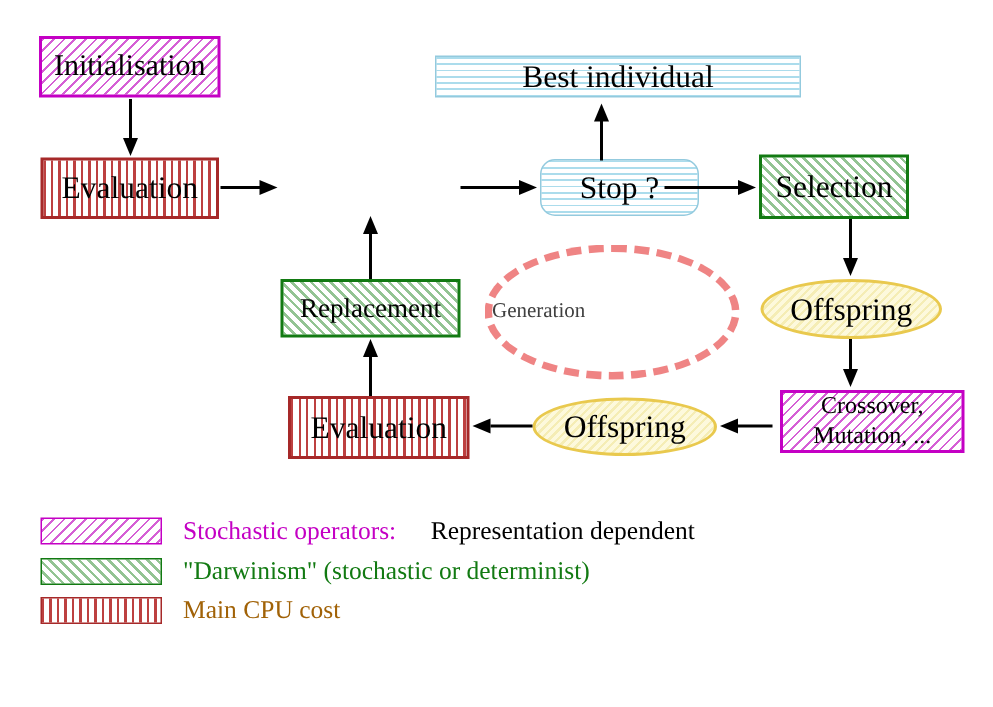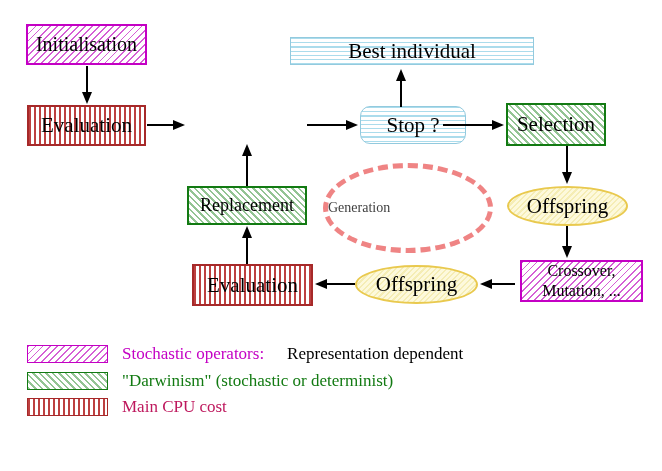--- a/index.html
+++ b/index.html
@@ -46,21 +46,21 @@
   .head.up   {border-left:5px solid transparent;border-right:5px solid transparent;border-bottom:12px solid #000;}
   .head.down {border-left:5px solid transparent;border-right:5px solid transparent;border-top:12px solid #000;}
   
   .legend{position:absolute;left:27px;top:345px;}
   .legend-row{display:flex;align-items:center;height:18px;margin-bottom:8.7px;}
   .swatch{width:81px;height:18px;box-sizing:border-box;flex:0 0 auto;}
   .legend-text{font-size:17px;margin-left:14px;white-space:nowrap;}
   .t-magenta{color:#c400c4;}
   .t-gold{color:#000000;margin-left:23px;}
   .t-green{color:#127a12;}
-  .t-red{color:#be185d;}
+  .t-red{color:#a16207;}
   .t-cyan{color:#96cbe8;}
   .two-line{font-size:16px;line-height:1.25;flex-direction:column;}
 </style>
 </head>
 <body>
 
 <div class="canvas">
 
   <div class="node hatch-magenta" style="left:26px;top:24px;width:121px;height:41px;font-size:20px;">
     <span>Initialisation</span>

